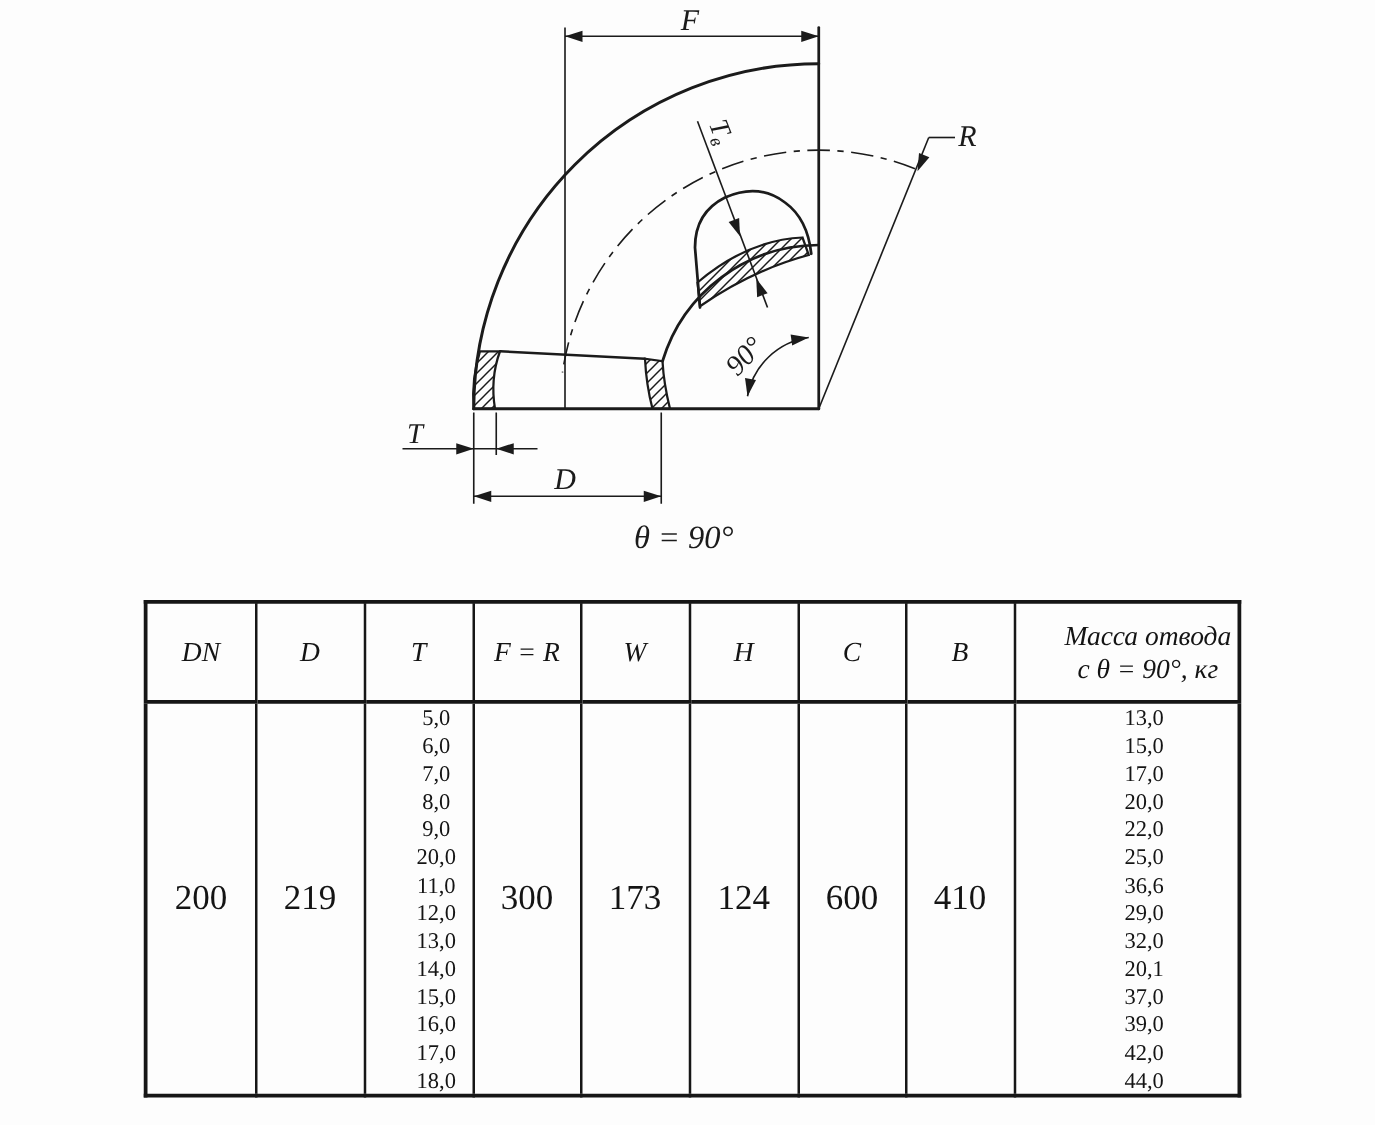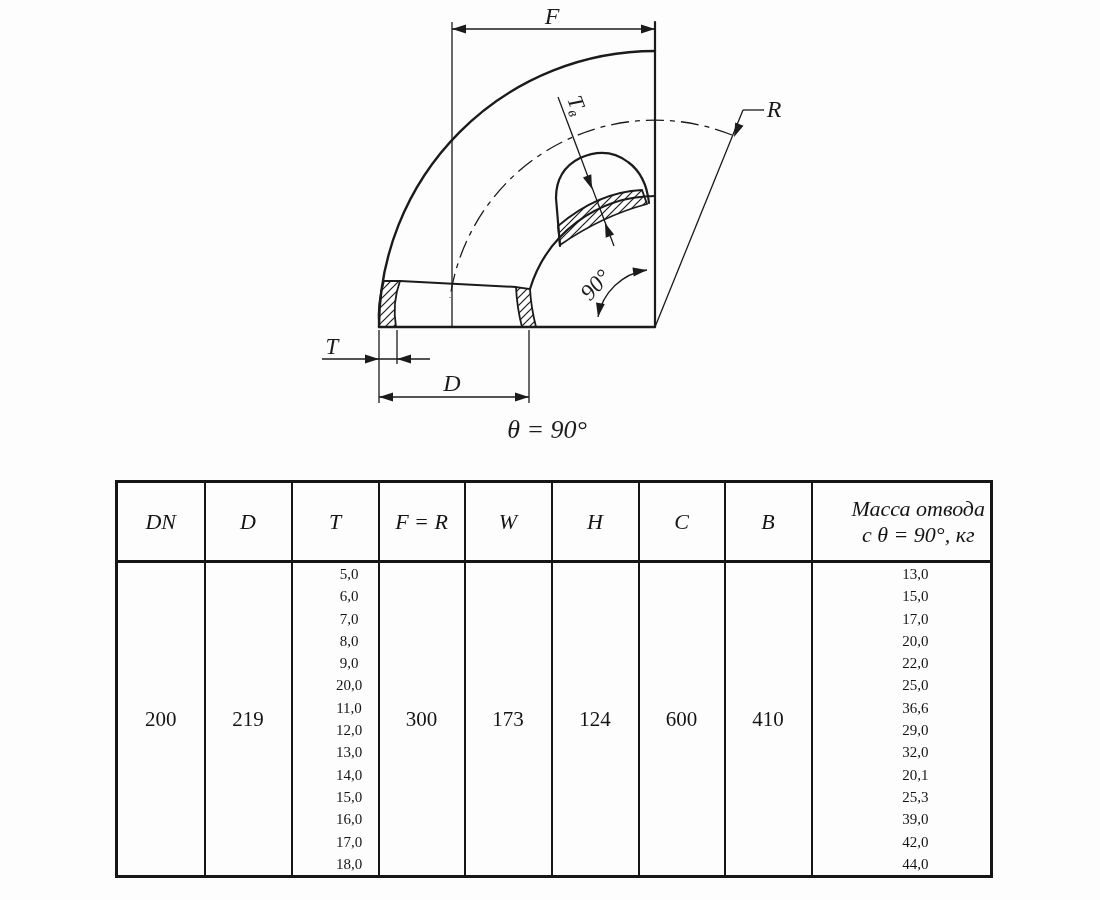--- a/index.html
+++ b/index.html
@@ -18,22 +18,22 @@
   }
   table.dims th, table.dims td{
     border:2px solid #161616; text-align:center; padding:0;
     font-weight:normal; vertical-align:middle;
   }
   table.dims{ border:3px solid #161616; }
   table.dims thead tr{ height:80px;font-style:italic; }
   table.dims thead th{ border-bottom:3px solid #161616; font-size:22px; }
   table.dims tbody tr{ height:313px; }
   .mass-header div{ line-height:26px;padding-left:34px; }
-  .num-list div{ line-height:22.3px; font-size:15px;padding-left:28px; }
-  .single-val{ font-size:21px; }
+  .num-list div{ line-height:22.3px; font-size:18px;padding-left:28px; }
+  .single-val{ font-size:28px; }
 </style>
 </head>
 <body>
 
 <div class="canvas">
 
   <svg class="figure-svg" width="1100" height="470" viewBox="0 0 1100 470">
     <defs>
       <pattern id="hatch" width="8" height="8" patternUnits="userSpaceOnUse">
         <path d="M0,8 L8,0" stroke="#1b1b1b" stroke-width="1.2" fill="none"></path>
@@ -162,21 +162,21 @@
               <div>13,0</div>
               <div>15,0</div>
               <div>17,0</div>
               <div>20,0</div>
               <div>22,0</div>
               <div>25,0</div>
               <div>36,6</div>
               <div>29,0</div>
               <div>32,0</div>
               <div>20,1</div>
-              <div>25,3</div>
+              <div>37,0</div>
               <div>39,0</div>
               <div>42,0</div>
               <div>44,0</div>
             </td>
         </tr>
       </tbody>
     </table>
   </div>
 
 </div>

